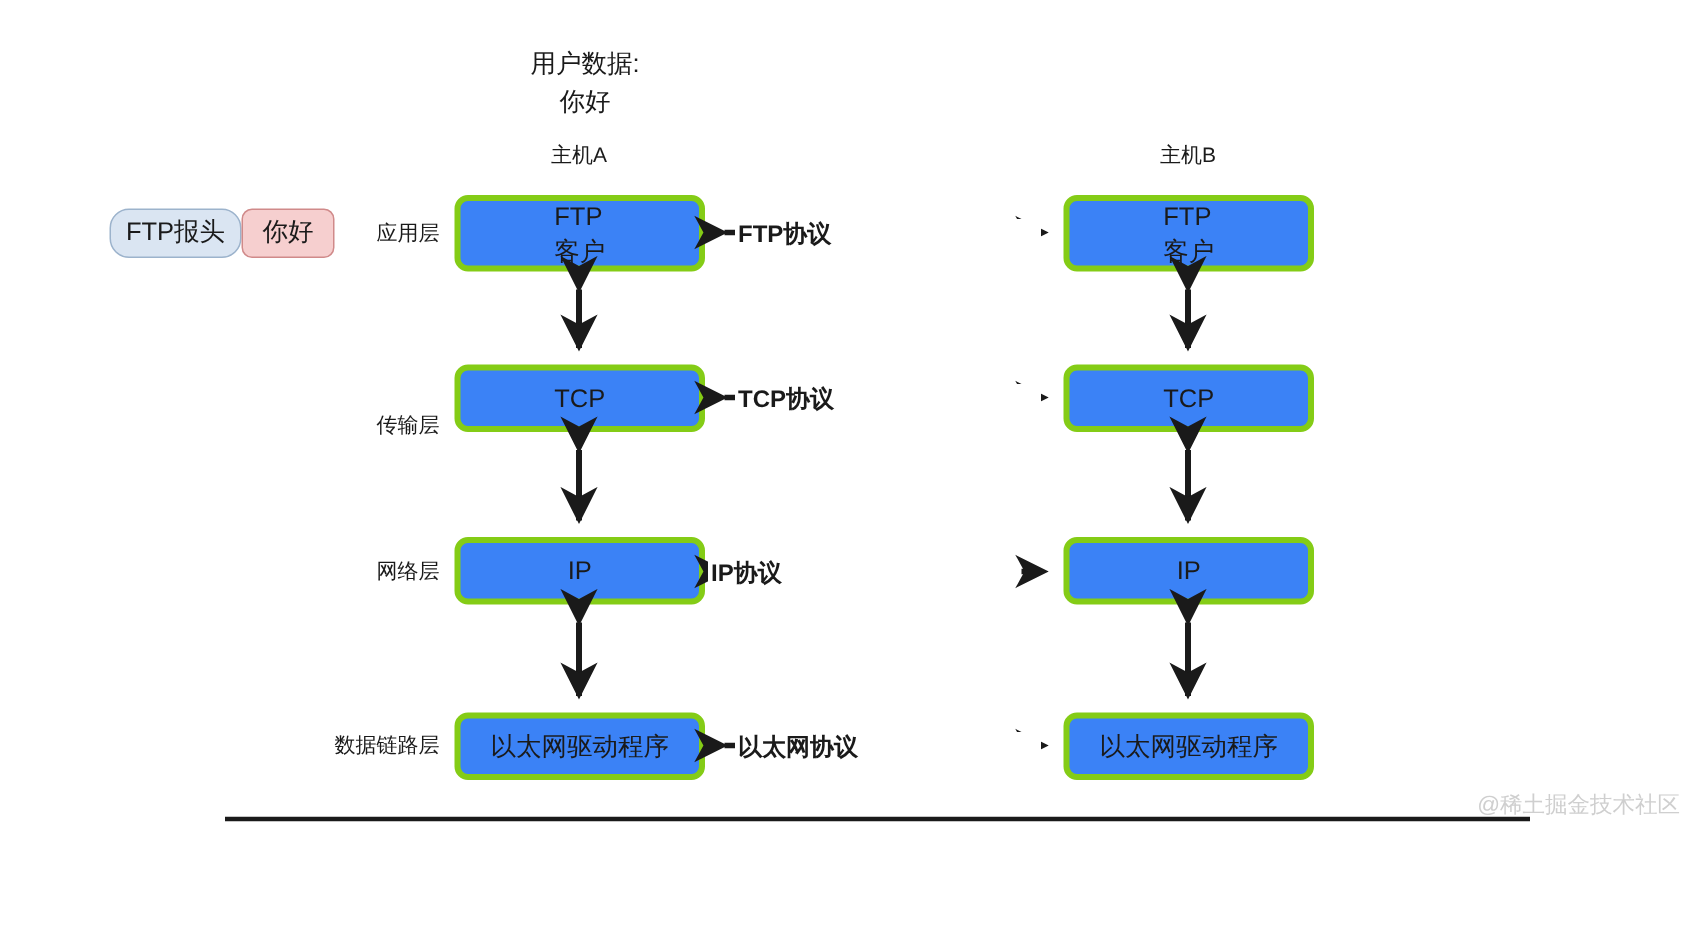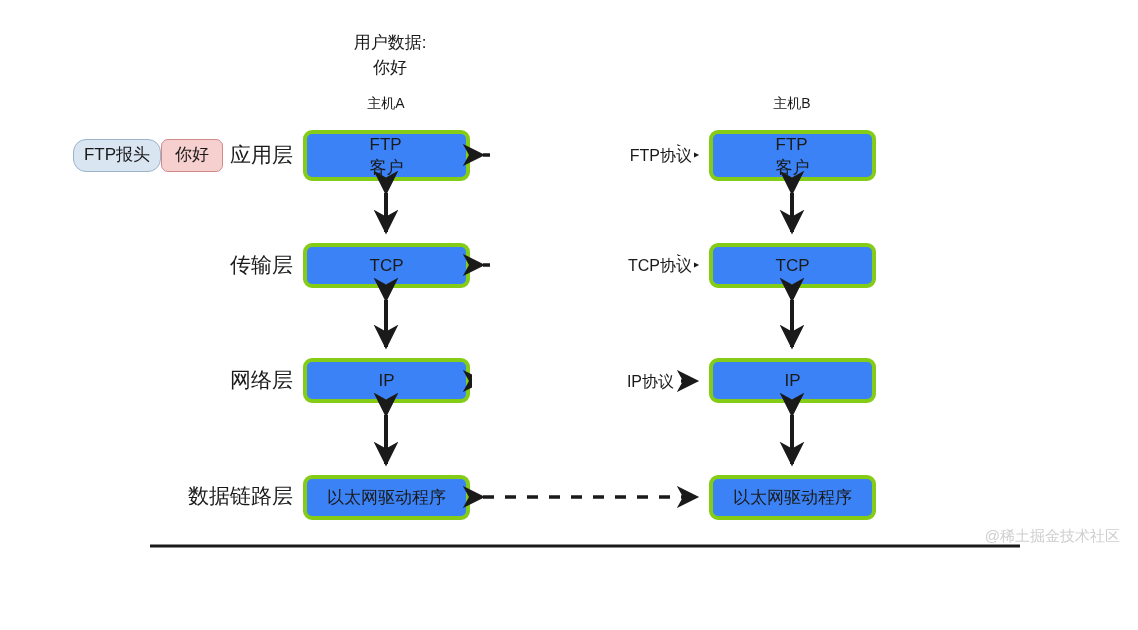--- a/index.html
+++ b/index.html
@@ -40,21 +40,21 @@
     font-size: 14px;
   }
   .host-a { left: 296px; }
   .host-b { left: 702px; }
 
   
   .layer-label {
     width: 180px;
     text-align: right;
     left: 113px;
-    font-size: 21px;
+    font-size: 14px;
     height: 22px;
     line-height: 22px;
   }
 
   
   .pbox {
     box-sizing: border-box;
     border: 4px solid #84cc16;
     border-radius: 9px;
     background: #3b82f6;
@@ -89,24 +89,25 @@
     left: 161px;
     width: 62px;
     background: #f6cfcf;
     border: 1px solid #d08a8a;
     border-radius: 7px;
   }
 
   
   .proto-label {
     font-size: 16px;
-    text-align: right;
+    text-align: left;
     background: #ffffff;
     padding: 0 2px;
     white-space: nowrap;
+    font-weight: bold;
   }
 
   
   .watermark {
     right: 18px;
     bottom: 14px;
     font-size: 15px;
     color: #cfcfcf;
   }
 
@@ -127,21 +128,21 @@
   <div class="abs userdata">用户数据:
 你好</div>
 
   <div class="abs host-label host-a">主机A</div>
   <div class="abs host-label host-b">主机B</div>
 
   <div class="abs badge badge-hdr">FTP报头</div>
   <div class="abs badge badge-data">你好</div>
 
   <div class="abs layer-label" style="top:144px">应用层</div>
-  <div class="abs layer-label" style="top:254px">传输层</div>
+  <div class="abs layer-label" style="top:272px">传输层</div>
   <div class="abs layer-label" style="top:369px">网络层</div>
   <div class="abs layer-label" style="top:485px">数据链路层</div>
 
   <div class="abs pbox col-a" style="top:130px; height:51px; white-space:pre-line">FTP
 客户</div>
   <div class="abs pbox col-a" style="top:243px; height:45px">TCP</div>
   <div class="abs pbox col-a" style="top:358px; height:45px">IP</div>
   <div class="abs pbox col-a" style="top:475px; height:45px">以太网驱动程序</div>
 
   <div class="abs pbox col-b" style="top:130px; height:51px; white-space:pre-line">FTP
@@ -178,15 +179,16 @@
       <line x1="483" y1="381" x2="697" y2="381"></line>
       <line x1="483" y1="497" x2="697" y2="497"></line>
     </g>
 
     <line x1="150" y1="546" x2="1020" y2="546" stroke="#1a1a1a" stroke-width="3"></line>
   </svg>
 
   <div class="abs proto-label" style="left:490px; top:146px; width:200px">FTP协议</div>
   <div class="abs proto-label" style="left:490px; top:256px; width:200px">TCP协议</div>
   <div class="abs proto-label" style="left:472px; top:372px; width:200px">IP协议</div>
+  <div class="abs proto-label" style="left:490px; top:488px; width:200px">以太网协议</div>
 
   <div class="abs watermark">@稀土掘金技术社区</div>
 </div>
 
 </body></html>

